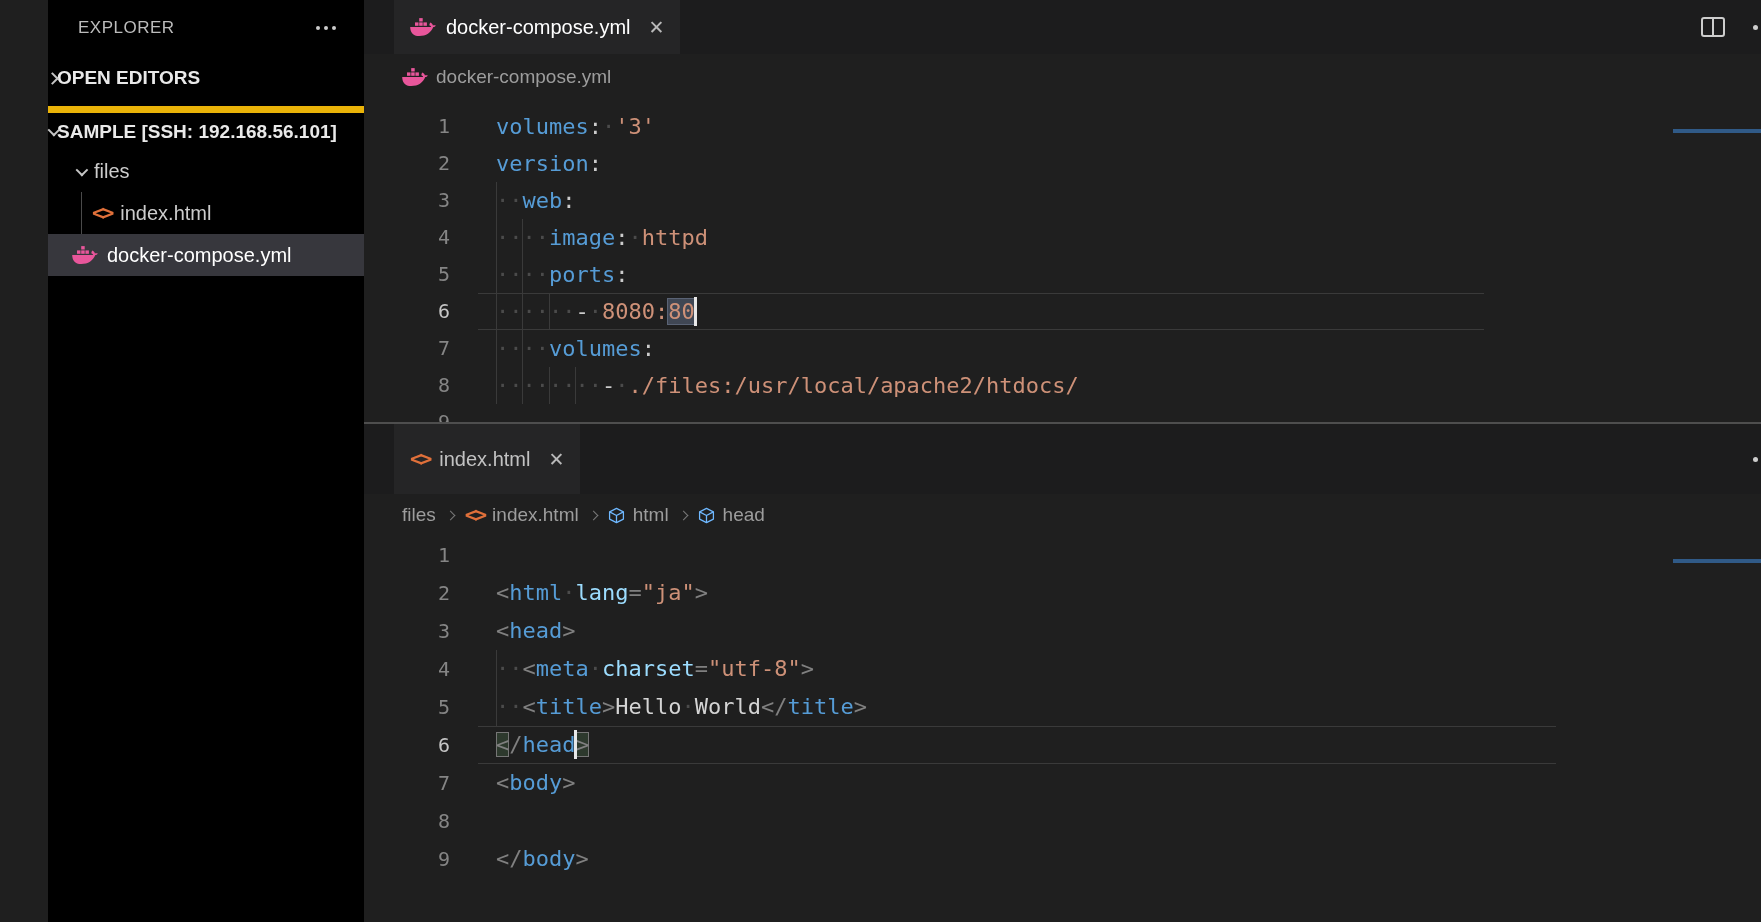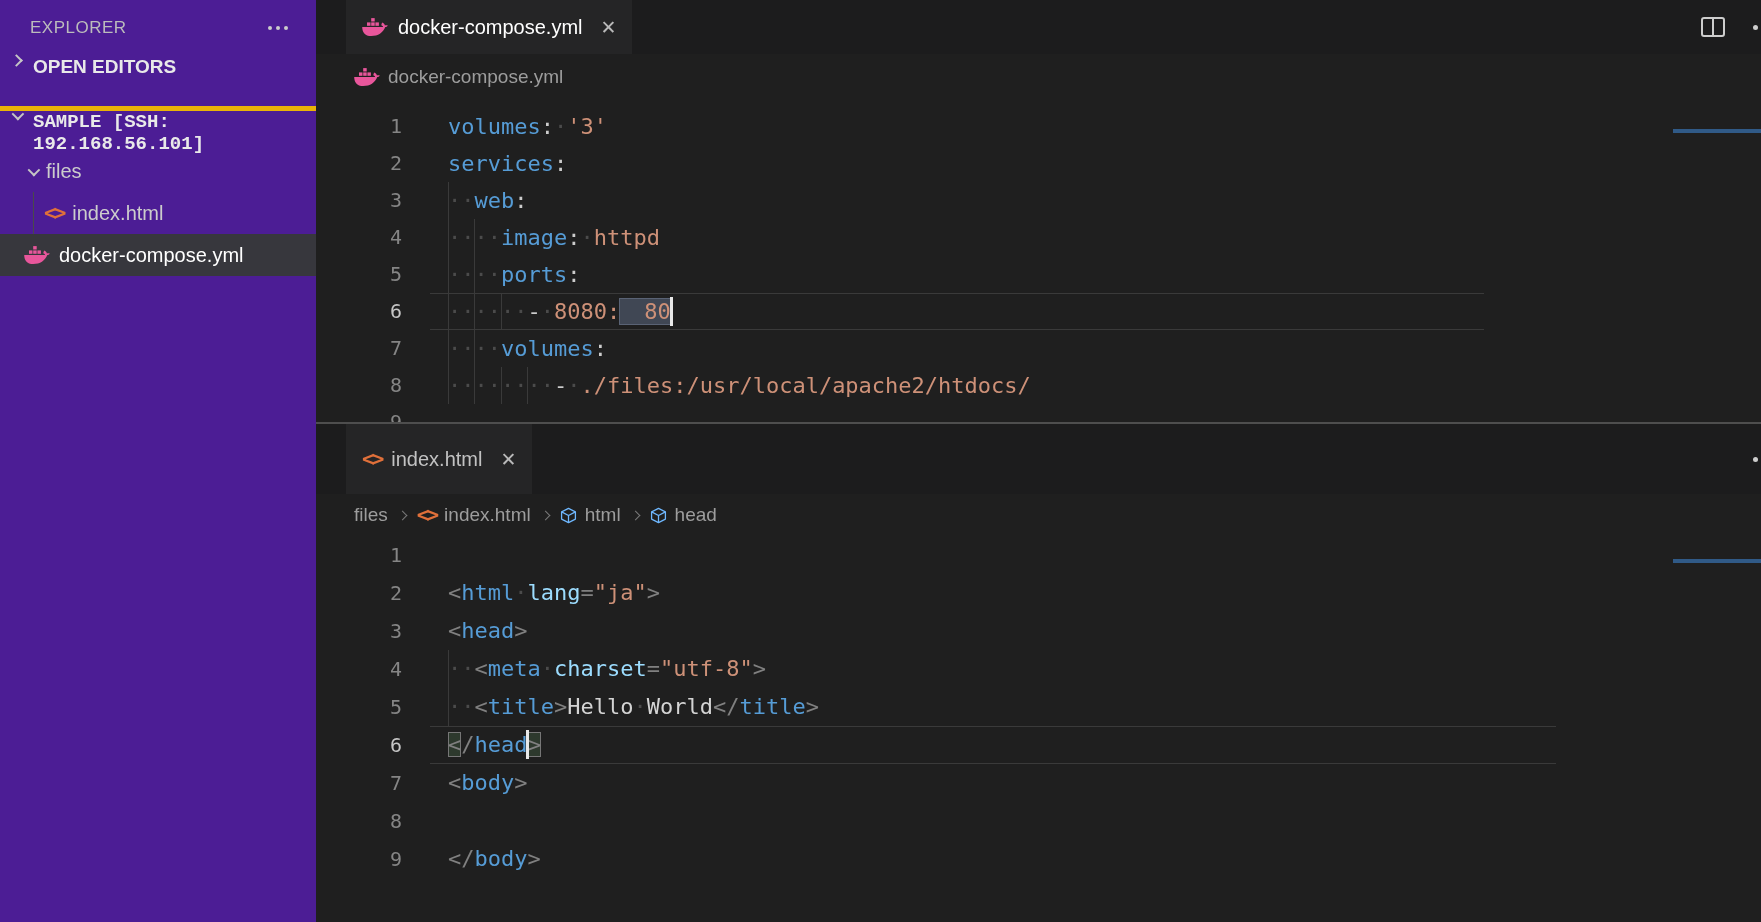--- a/index.html
+++ b/index.html
@@ -1,28 +1,28 @@
 <!DOCTYPE html>
 <html><head>
 <meta charset="utf-8">
 <style>
   * { margin:0; padding:0; box-sizing:border-box; }
   html,body { width:1761px; height:922px; overflow:hidden; background:#1f1f1f;
               font-family:"Liberation Sans", sans-serif; }
   .app { display:flex; width:1761px; height:922px; }
 
   
-  .sidebar { width:316px; background:#4c1d95; color:#cccccc; flex:none; position:relative; }
+  .sidebar { width:316px; background:#000000; color:#cccccc; flex:none; position:relative;margin-left:48px; }
   .sbhead { height:56px; display:flex; align-items:center; padding-left:30px; position:relative; }
   .sbtitle { font-size:17px; letter-spacing:.5px; color:#bcbcbc; }
   .sb-dots { position:absolute; right:36px; top:26px; width:4px; height:4px; border-radius:50%;
              background:#cccccc; box-shadow:-8px 0 0 #cccccc, 8px 0 0 #cccccc; cursor:pointer; }
-  .sec-row { height:44px; display:flex; padding-left:12px; gap:12px;
+  .sec-row { height:44px; display:flex; align-items:center; gap:0;
              font-weight:700; font-size:19px; color:#e9e9e9; cursor:pointer; }
-  .sec-row.bordered { border-top:5px solid #eab308; margin-top:6px;font-family:Liberation Mono, monospace; }
+  .sec-row.bordered { border-top:7px solid #eab308; margin-top:6px; }
   .chev { display:inline-block; width:9px; height:9px; border-right:2px solid #c5c5c5;
           border-bottom:2px solid #c5c5c5; flex:none; }
   .chev.right { transform:rotate(-45deg); }
   .chev.down  { transform:rotate(45deg) translateY(-2px); }
   .trow { height:42px; display:flex; align-items:center; font-size:20px; color:#cccccc;
           cursor:pointer; position:relative; }
   .trow.sel { background:#37373d; color:#ffffff; }
   .trow .lbl { margin-left:9px; white-space:nowrap; }
   .tree-guide { position:absolute; left:33px; top:0; bottom:0; border-left:1px solid #4a4a4a; }
   .fico { display:inline-flex; align-items:center; flex:none; }
@@ -70,21 +70,21 @@
   .cl { position:relative; white-space:pre; }
   .g0 .cl { height:37px; line-height:37px; }
   .g1 .cl { height:38px; line-height:38px; }
   .ln { position:absolute; left:0; width:86px; text-align:right; color:#858585; font-size:20px; }
   .cl.cur .ln { color:#c6c6c6; }
   .ltxt { display:inline-block; position:relative; margin-left:132px; }
   .g { position:absolute; top:0; bottom:0; border-left:1px solid #3a3a3a; }
   .tk-key { color:#569cd6; } .tk-tag { color:#569cd6; } .tk-attr { color:#9cdcfe; }
   .tk-str { color:#ce9178; } .tk-pun { color:#808080; } .tk-txt { color:#d4d4d4; }
   .tk-def { color:#cccccc; } .tk-ws  { color:#4b4b4b; }
-  .hlw { background:#404754; box-shadow:0 0 0 1px #5a6375;padding-left:24px; }
+  .hlw { background:#404754; box-shadow:0 0 0 1px #5a6375; }
   .hlb { background:rgba(80,120,80,.30); box-shadow:inset 0 0 0 1px #767676; }
   .cursor { display:inline-block; width:3px; height:29px; background:#e8e8e8;
             vertical-align:middle; margin:0 -1.5px 0 -1px; position:relative; top:-2px; }
   .clineov { position:absolute; left:114px; top:0; bottom:0; pointer-events:none;
              border-top:1px solid #3a3a3a; border-bottom:1px solid #3a3a3a; }
   .g0 .clineov { right:277px; }
   .g1 .clineov { right:205px; }
 
   
   .mm { position:absolute; right:0; width:88px; overflow:hidden; cursor:pointer;
@@ -178,21 +178,21 @@
                   <rect x="13.4" y="5.4" width="3.5" height="3.4"></rect>
                   <path d="M25.8 8.6c-.9-.6-2.1-.6-2.9-.1-.4-1.5-1.5-2.5-2.8-2.9l-.9 2.6.7.4c.8.5 1.2 1 1.3 1.5H.2c0 2.1.5 4.4 1.9 6.1 1.6 1.9 4 2.9 7.2 2.9 6.8 0 11.7-3.3 14-9 .9 0 1.8-.5 2.5-1.5z"></path>
                 </g>
               </svg>
             </span>
             <span>docker-compose.yml</span>
           </span>
         </div>
       <div class="code">
           <div class="cl"><span class="ln">1</span><span class="ltxt"><span class="tk tk-key">volumes</span><span class="tk tk-def">:</span><span class="tk tk-ws">·</span><span class="tk tk-str">'3'</span></span></div>
-          <div class="cl"><span class="ln">2</span><span class="ltxt"><span class="tk tk-key">services</span><span class="tk tk-def">:</span></span></div>
+          <div class="cl"><span class="ln">2</span><span class="ltxt"><span class="tk tk-key">version</span><span class="tk tk-def">:</span></span></div>
           <div class="cl"><span class="ln">3</span><span class="ltxt"><span class="g" style="left: 0ch;"></span><span class="tk tk-ws">··</span><span class="tk tk-key">web</span><span class="tk tk-def">:</span></span></div>
           <div class="cl"><span class="ln">4</span><span class="ltxt"><span class="g" style="left: 0ch;"></span><span class="g" style="left: 2ch;"></span><span class="tk tk-ws">····</span><span class="tk tk-key">image</span><span class="tk tk-def">:</span><span class="tk tk-ws">·</span><span class="tk tk-str">httpd</span></span></div>
           <div class="cl"><span class="ln">5</span><span class="ltxt"><span class="g" style="left: 0ch;"></span><span class="g" style="left: 2ch;"></span><span class="tk tk-ws">····</span><span class="tk tk-key">ports</span><span class="tk tk-def">:</span></span></div>
           <div class="cl cur"><span class="ln">6</span><div class="clineov"></div><span class="ltxt"><span class="g" style="left: 0ch;"></span><span class="g" style="left: 2ch;"></span><span class="g" style="left: 4ch;"></span><span class="tk tk-ws">······</span><span class="tk tk-def">-</span><span class="tk tk-ws">·</span><span class="tk tk-str">8080:</span><span class="tk tk-str hlw">80</span><span class="cursor"></span></span></div>
           <div class="cl"><span class="ln">7</span><span class="ltxt"><span class="g" style="left: 0ch;"></span><span class="g" style="left: 2ch;"></span><span class="tk tk-ws">····</span><span class="tk tk-key">volumes</span><span class="tk tk-def">:</span></span></div>
           <div class="cl"><span class="ln">8</span><span class="ltxt"><span class="g" style="left: 0ch;"></span><span class="g" style="left: 2ch;"></span><span class="g" style="left: 4ch;"></span><span class="g" style="left: 6ch;"></span><span class="tk tk-ws">········</span><span class="tk tk-def">-</span><span class="tk tk-ws">·</span><span class="tk tk-str">./files:/usr/local/apache2/htdocs/</span></span></div>
           <div class="cl"><span class="ln">9</span><span class="ltxt"></span></div>
           <div class="mm"><div class="cl"></div><div class="cl"></div><div class="cl"></div><div class="cl"></div><div class="cl"></div><div class="cl cur"></div><div class="cl"></div><div class="cl"></div><div class="cl"><span class="ltxt"></span></div></div>
         </div>
     </section>

